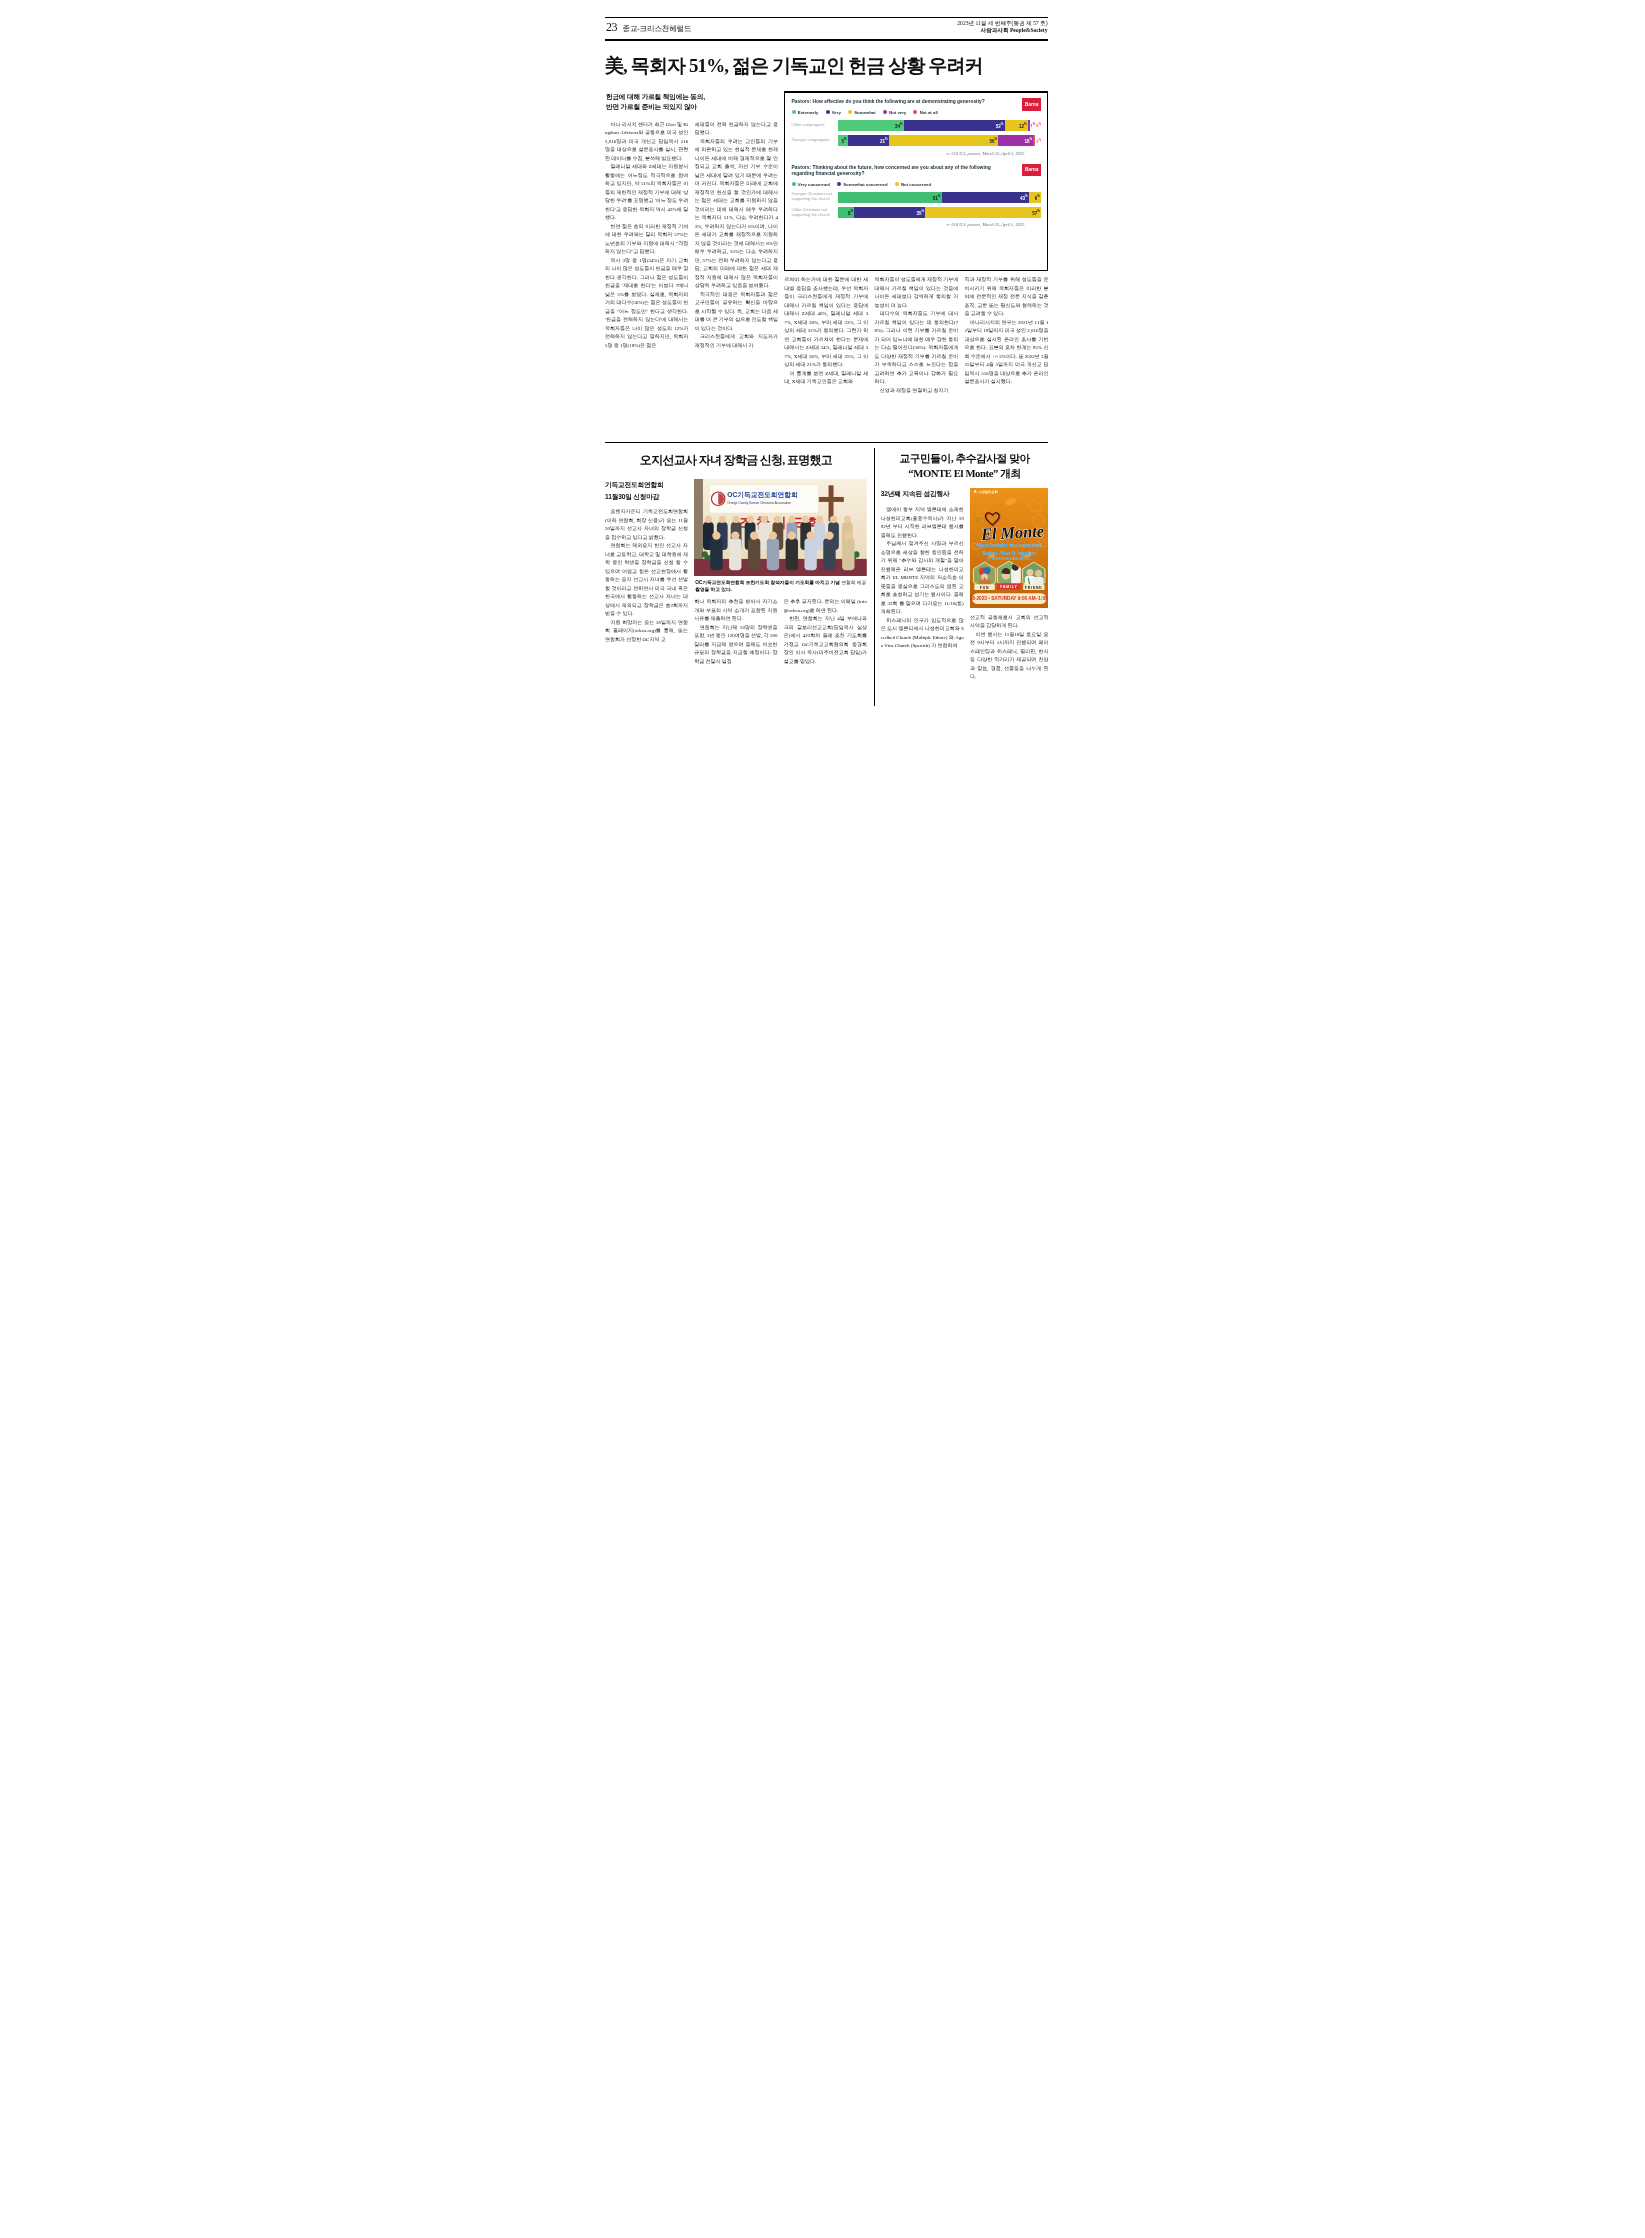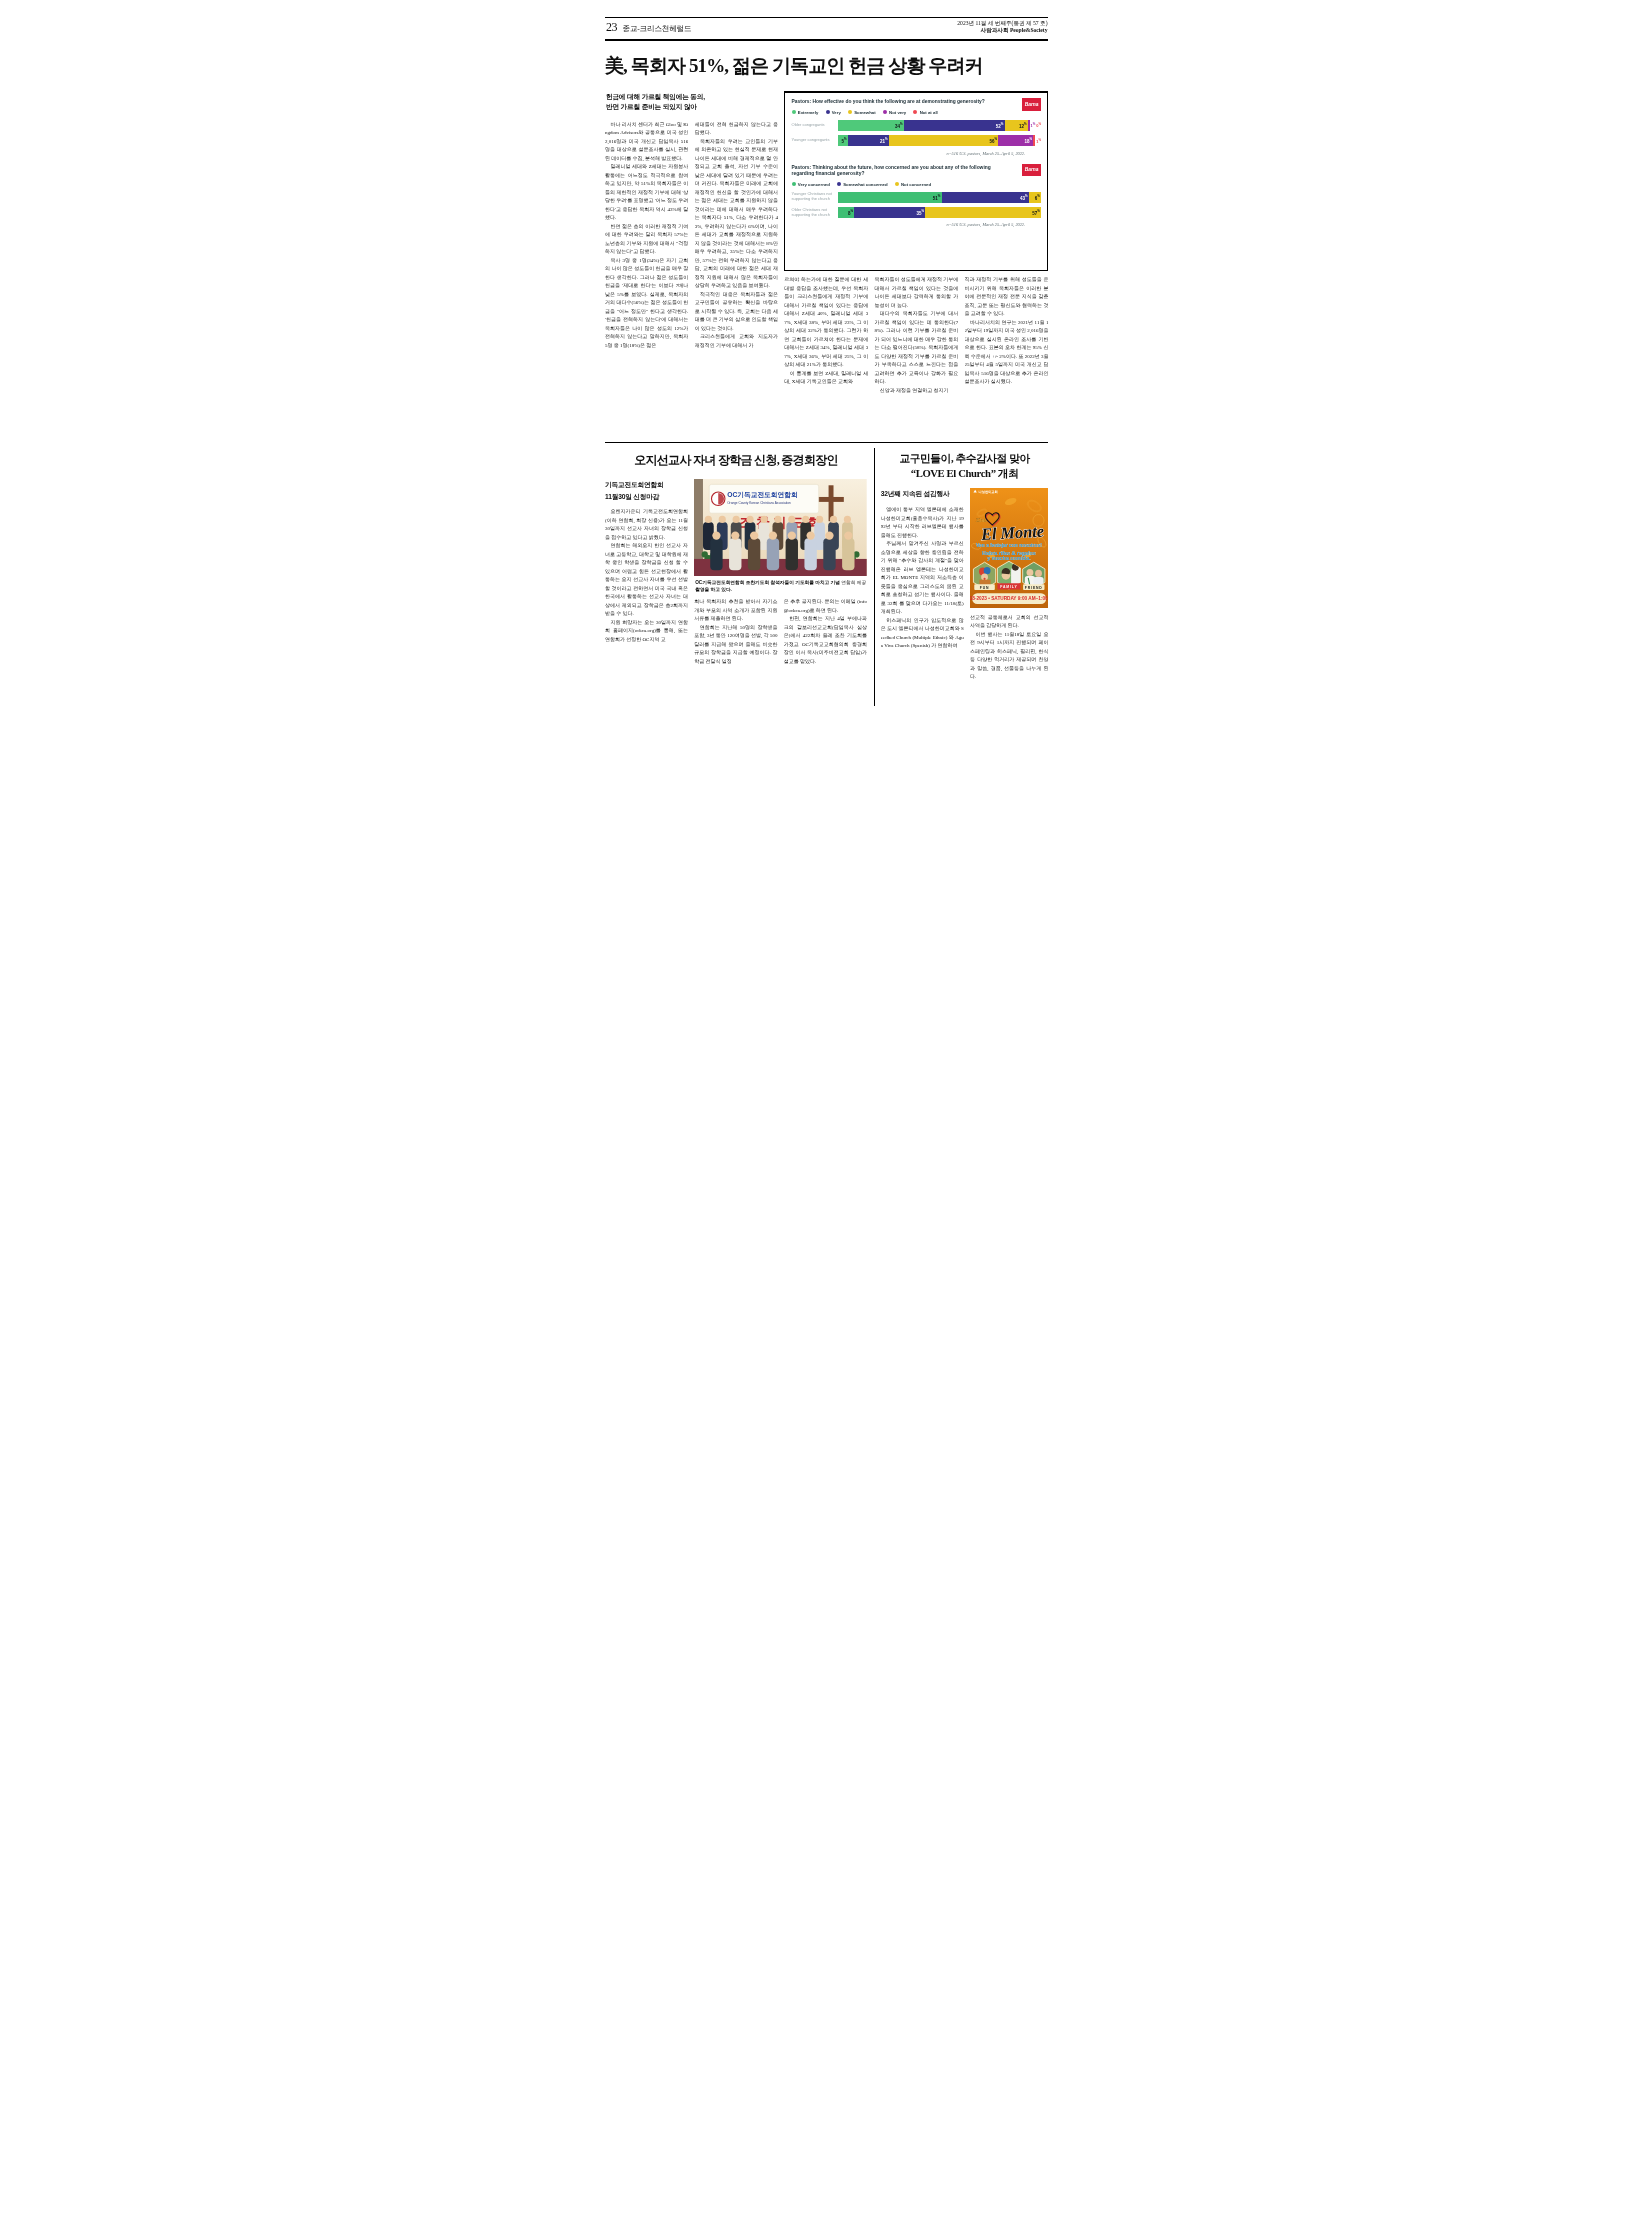--- a/index.html
+++ b/index.html
@@ -251,21 +251,21 @@
           </div>
       </div>
     </div>
   </div>
 
   <hr class="section-divider">
 
   <div class="bottom-flex">
 
     <div class="art2">
-      <h2 class="h2a">오지선교사 자녀 장학금 신청, 증경회장인</h2>
+      <h2 class="h2a">오지선교사 자녀 장학금 신청, 표명했고</h2>
       <div class="art2-content">
         <div class="colA bodytext">
           <div class="kicker">
             <div>기독교전도회연합회</div>
             <div>11월30일 신청마감</div>
           </div>
           <div>
               <p>오렌지카운티 기독교전도회연합회(이하 연합회, 회장 신용)가 오는 11월30일까지 선교사 자녀의 장학금 신청을 접수하고 있다고 밝혔다.</p>
               <p>연합회는 해외오지 한인 선교사 자녀로 고등학교, 대학교 및 대학원에 재학 중인 학생을 장학금을 신청 할 수 있으며 어렵고 힘든 선교현장에서 활동하는 오지 선교사 자녀를 우선 선발할 것이라고 전하면서 미국 국내 혹은 한국에서 활동하는 선교사 자녀는 대상에서 제외되고 장학금은 총2회까지 받을 수 있다.</p>
               <p>지원 희망자는 오는 30일까지 연합회 홈페이지(ockca.org)를 통해, 또는 연합회가 선정한 OC지역 교</p>
@@ -403,21 +403,21 @@
           </div>
         </div>
       </div>
     </div>
 
     <div class="vdiv"></div>
 
     <div class="art3">
       <h2 class="h2b">
         <div>교구민들이, 추수감사절 맞아</div>
-        <div>“LOVE El Church” 개최</div>
+        <div>“MONTE El Monte” 개최</div>
       </h2>
       <div class="art3-content">
         <div class="art3-left bodytext">
           <div class="kicker">32년째 지속된 섬김행사</div>
           <div class="bodycol">
               <p>엘에이 동부 지역 엘몬테에 소재한 나성한미교회(홍충수목사)가 지난 1992년 부터 시작한 러브엘몬테 행사를 올해도 진행한다.</p>
               <p>주님께서 맡겨주신 사명과 부르신 소명으로 세상을 향한 증인됨을 전하기 위해 "추수와 감사의 계절"을 맞아 진행해온 러브 엘몬테는 나성한미교회가 EL MONTE 지역의 저소득층 이웃들을 중심으로 그리스도의 몸된 교회로 초청하고 섬기는 행사이다. 올해로 32회 를 맞으며 다가오는 11/18(토) 개최된다.</p>
               <p>히스패닉의 인구가 압도적으로 많은 도시 엘몬티에서 나성한미교회와 Seedbed Church (Multiple Ethnic) 와 Agua Viva Church (Spenish) 가 연합하여</p>
             </div>
         </div>

